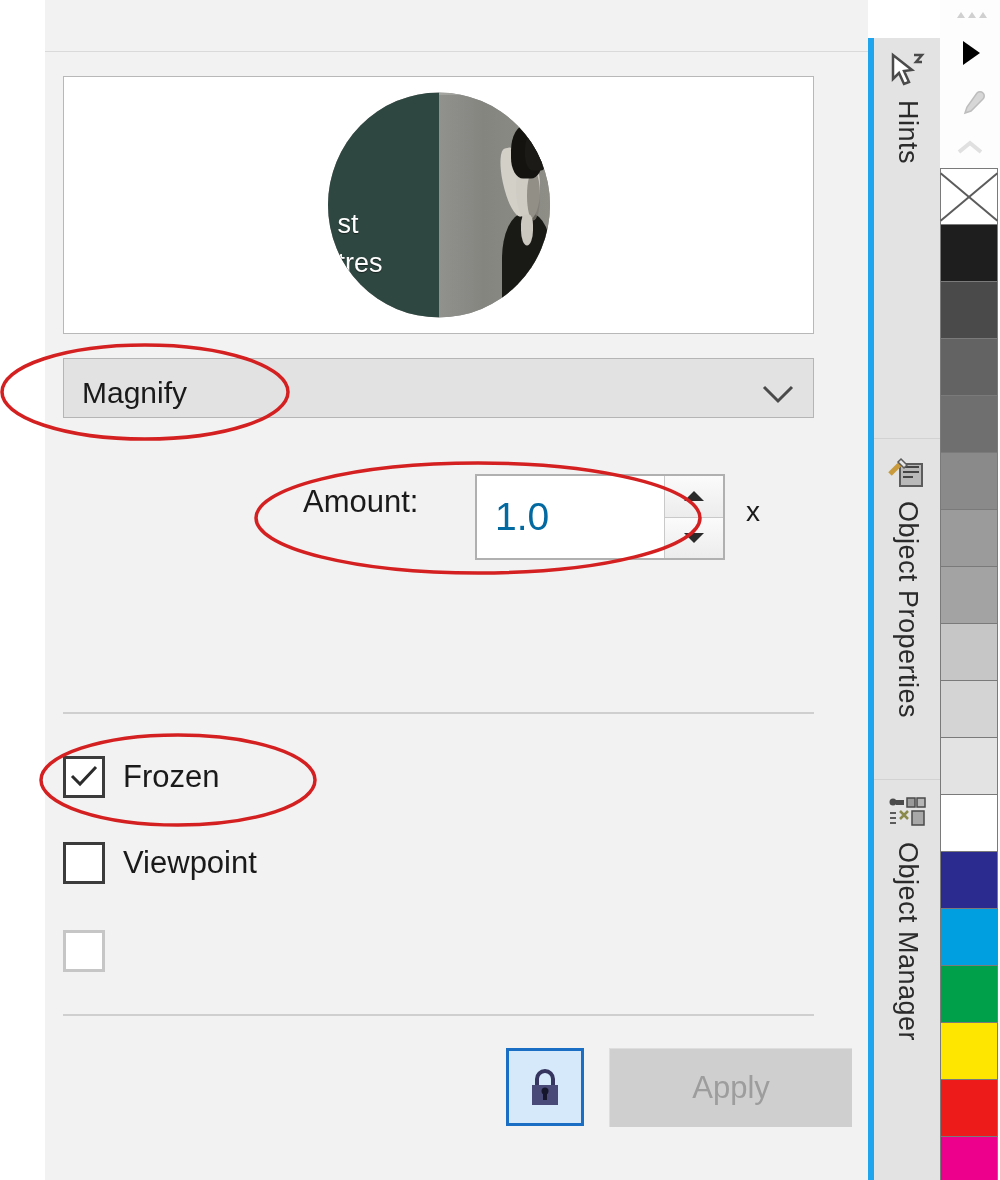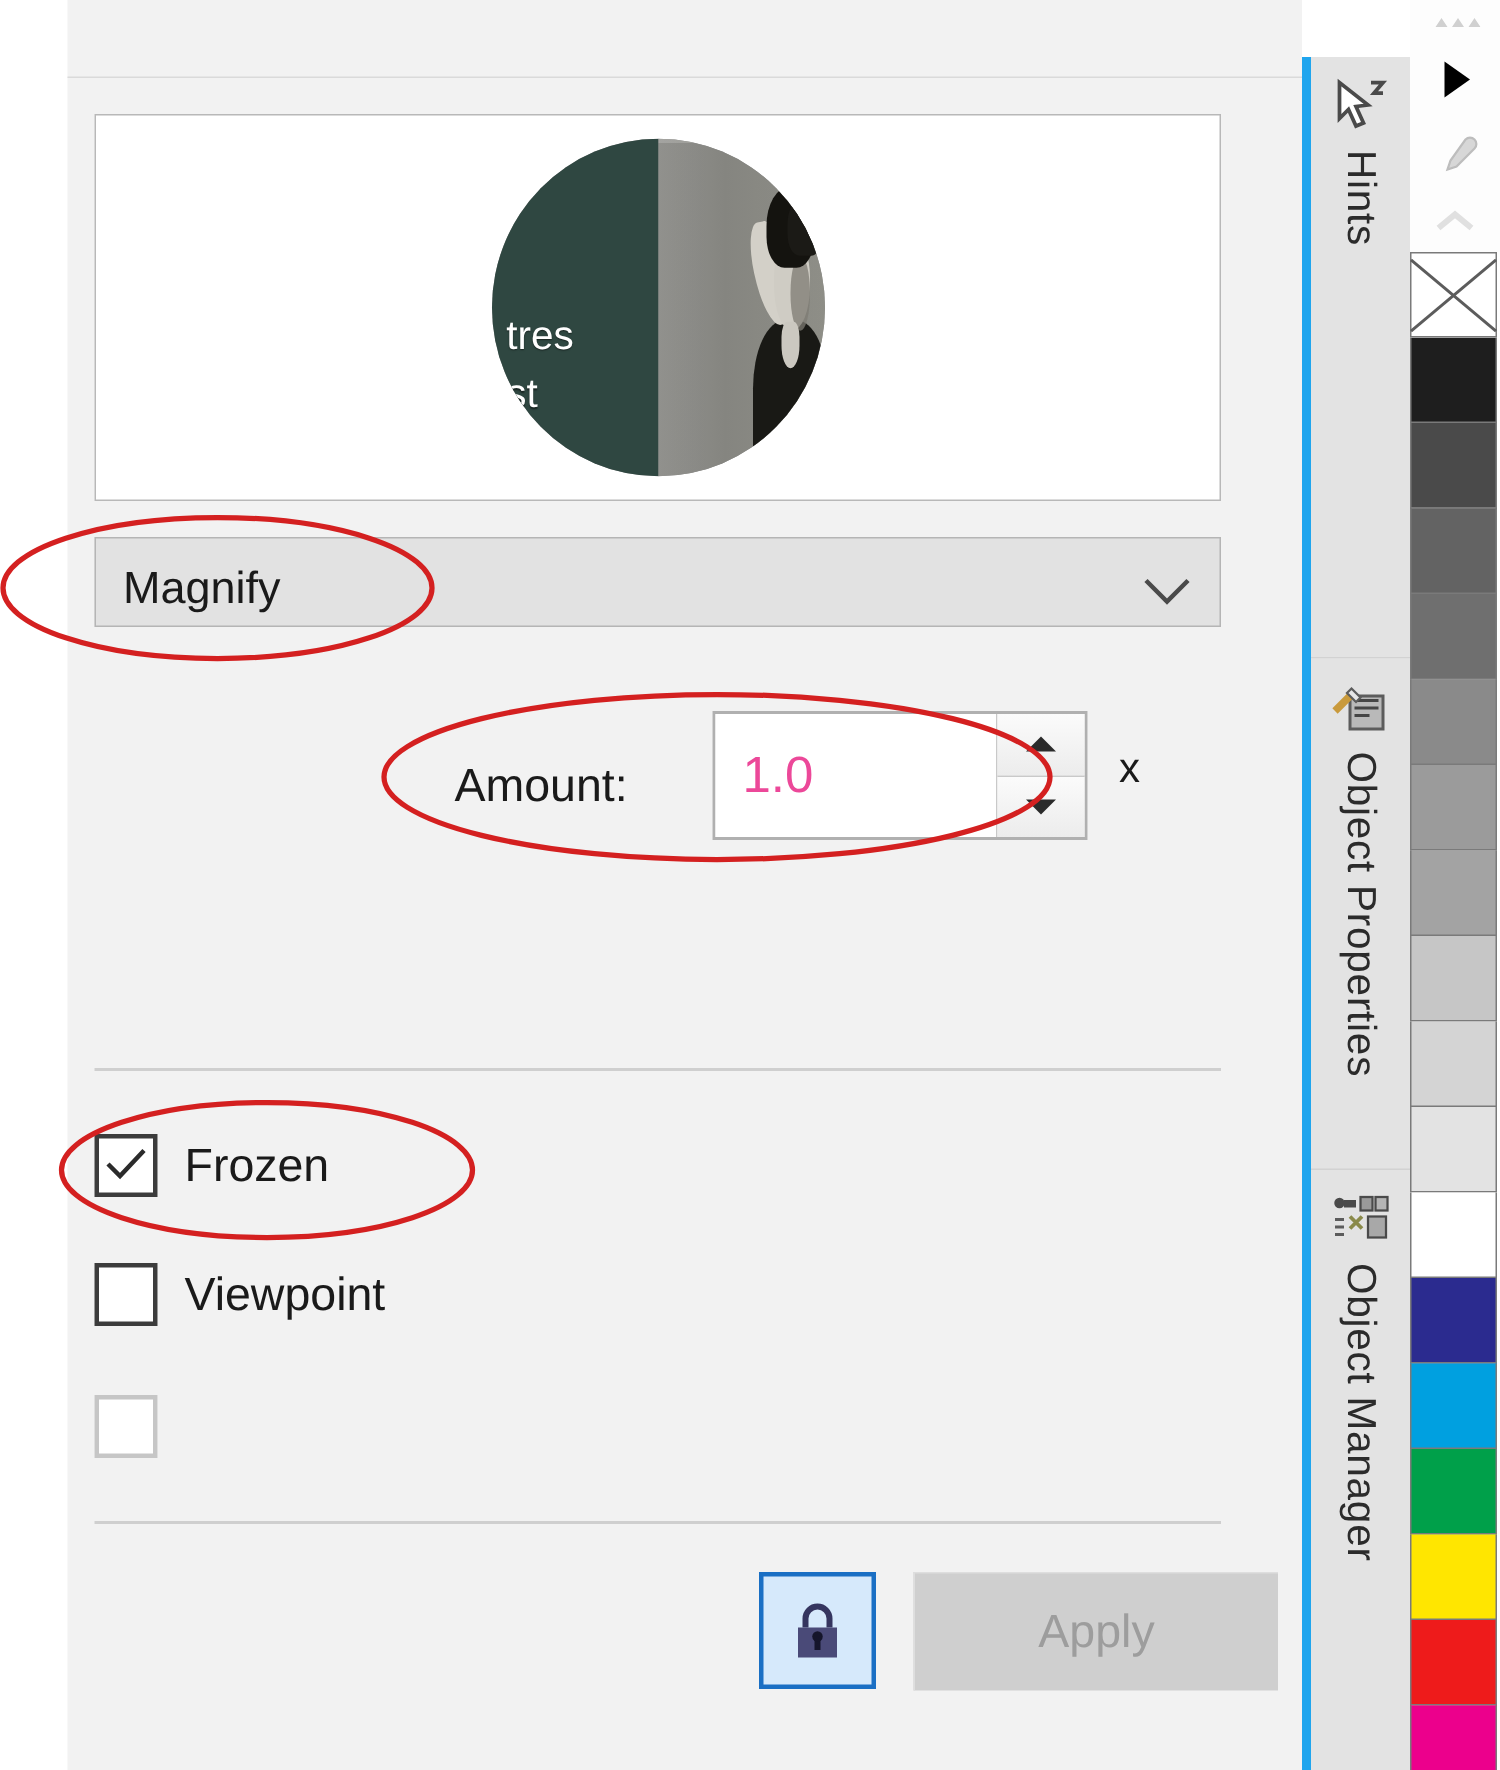--- a/index.html
+++ b/index.html
@@ -65,28 +65,28 @@
   
   .lens-select{
     position:absolute;left:18px;top:358px;width:751px;height:60px;
     background:#e2e2e2;border:1px solid #b5b5b5;box-sizing:border-box;
   }
   .lens-select-label{position:absolute;left:18px;top:17px;font-size:30px;color:#1a1a1a;}
   .lens-select-arrow{position:absolute;right:18px;top:24px;color:#444;}
 
   
   .amount-row{position:absolute;left:18px;top:466px;width:751px;height:104px;}
-  .amount-label{position:absolute;left:240px;top:40px;font-size:31px;color:#1a1a1a;}
+  .amount-label{position:absolute;left:240px;top:18px;font-size:31px;color:#1a1a1a;}
   .spin{
     position:absolute;left:412px;top:8px;width:250px;height:86px;
     border:2px solid #b0b0b0;background:#ffffff;box-sizing:border-box;display:flex;
   }
   .spin-input{
     flex:1;display:flex;align-items:center;padding-left:18px;
-    font-size:34px;color:#ec4899;background:#ffffff;text-align:right;
+    font-size:39px;color:#0369a1;background:#ffffff;text-align:right;
   }
   .spin-btns{width:58px;display:flex;flex-direction:column;border-left:1px solid #c9c9c9;}
   .spin-up,.spin-dn{
     flex:1;display:flex;align-items:center;justify-content:center;
     background:linear-gradient(#fbfbfb,#ececec);
   }
   .spin-up{border-bottom:1px solid #c9c9c9;}
   .amount-suffix{position:absolute;left:683px;top:30px;font-size:28px;color:#1a1a1a;}
 
   
@@ -170,22 +170,22 @@
             <div class="p-body"></div>
             <div class="p-arm"></div>
             <div class="p-face"></div>
             <div class="p-shadow"></div>
             <div class="p-collar"></div>
             <div class="p-hair"></div>
             <div class="p-hair2"></div>
           </div>
         </div>
         <div class="thumb-text">
+          <div>st</div>
           <div>tres</div>
-          <div>st</div>
         </div>
       </div>
     </div>
 
     <div class="lens-select">
       <div class="lens-select-label">Magnify</div>
       <div class="lens-select-arrow">
         <svg width="34" height="22" viewBox="0 0 34 22">
           <path d="M3 4 L17 18 L31 4" stroke="#4a4a4a" stroke-width="3" fill="none"></path>
         </svg>

